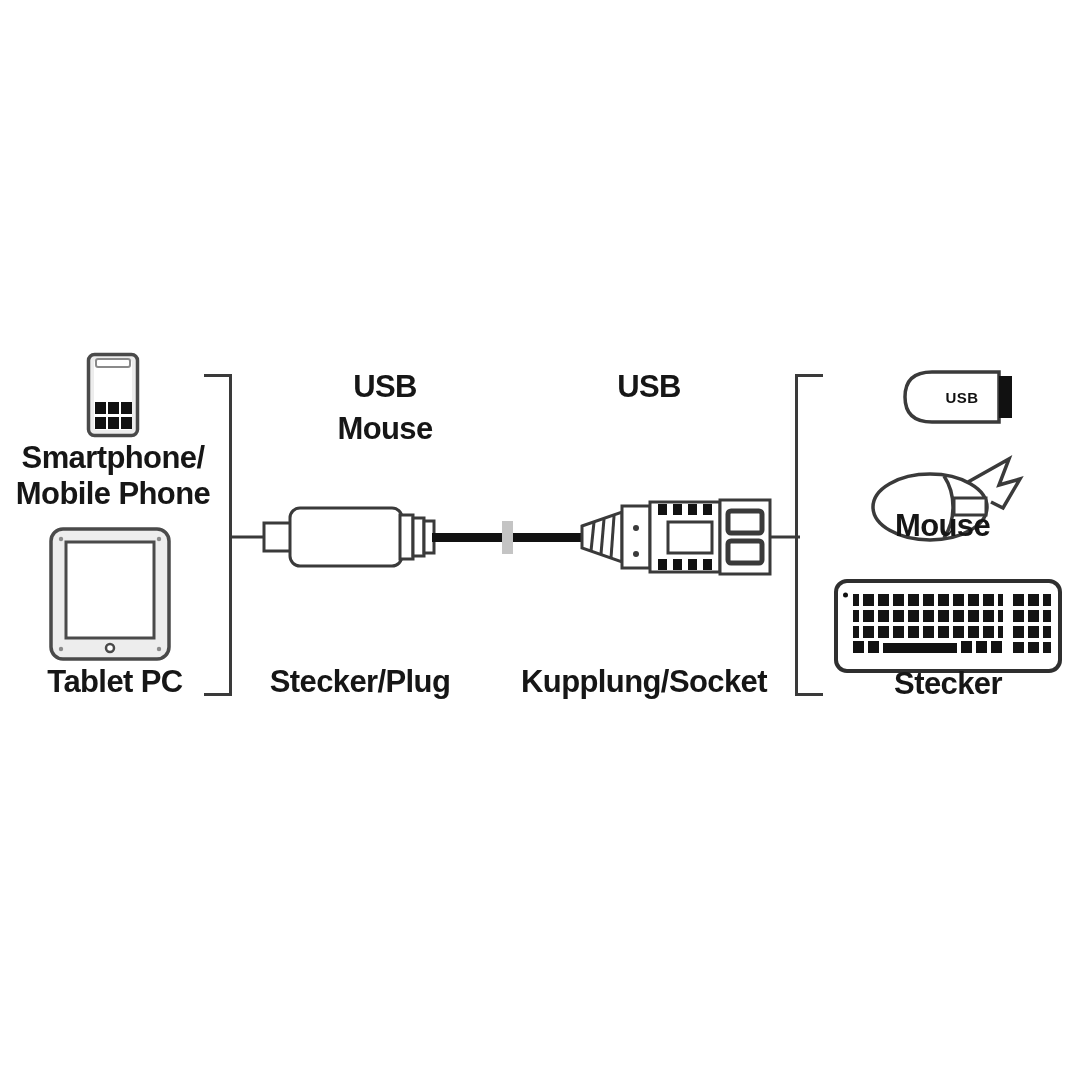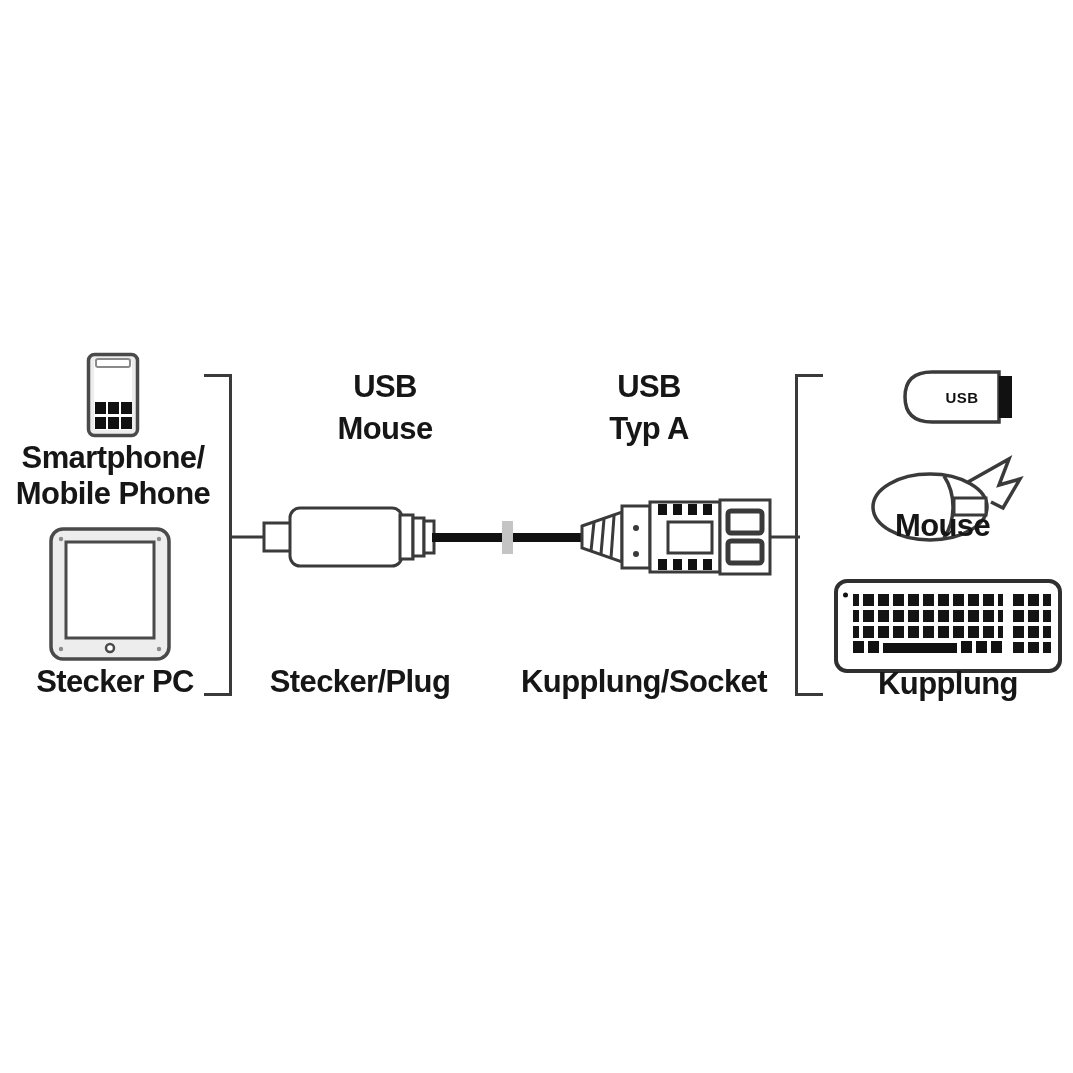--- a/index.html
+++ b/index.html
@@ -54,34 +54,33 @@
   <svg class="icon" style="left:48px;top:526px" width="124" height="136" viewBox="0 0 124 136">
     <rect x="3" y="3" width="118" height="130" rx="12" class="frame"></rect>
     <circle cx="13" cy="13" r="2.2" class="screw"></circle>
     <circle cx="111" cy="13" r="2.2" class="screw"></circle>
     <circle cx="13" cy="123" r="2.2" class="screw"></circle>
     <circle cx="111" cy="123" r="2.2" class="screw"></circle>
     <rect x="18" y="16" width="88" height="96" fill="#fff" stroke="#4a4a4a" stroke-width="3"></rect>
     <circle cx="62" cy="122" r="4" fill="#fff" stroke="#4a4a4a" stroke-width="2.5"></circle>
   </svg>
 
-  <div class="lbl" style="left:15px;top:664px;width:200px">Stecker PC</div>
+  <div class="lbl" style="left:15px;top:664px;width:200px">Tablet PC</div>
 
   <div class="bk" style="left:229px;top:374px;width:3px;height:322px"></div>
   <div class="bk" style="left:204px;top:374px;width:28px;height:3px"></div>
   <div class="bk" style="left:204px;top:693px;width:28px;height:3px"></div>
 
   <div class="lbl wide-gap" style="left:300px;top:366px;width:170px">
     <span>USB</span>
     <span>Mouse</span>
   </div>
 
   <div class="lbl wide-gap" style="left:564px;top:366px;width:170px">
     <span>USB</span>
-    <span>Typ A</span>
   </div>
 
   <svg class="icon" style="left:230px;top:490px" width="570" height="100" viewBox="0 0 570 100">
 
     <line x1="0" y1="47" x2="36" y2="47" class="ln"></line>
 
     <g>
       <rect x="34" y="33" width="28" height="28" class="s3"></rect>
       <rect x="60" y="18" width="112" height="58" rx="10" class="s3"></rect>
       <rect x="170" y="25" width="13" height="44" class="s3"></rect>
@@ -154,15 +153,15 @@
     <rect x="20" y="13" width="150" height="47" fill="url(#kb)"></rect>
     <rect x="20" y="63" width="11" height="12" class="dk"></rect>
     <rect x="35" y="63" width="11" height="12" class="dk"></rect>
     <rect x="50" y="65" width="74" height="10" class="dk"></rect>
     <rect x="128" y="63" width="11" height="12" class="dk"></rect>
     <rect x="143" y="63" width="11" height="12" class="dk"></rect>
     <rect x="158" y="63" width="11" height="12" class="dk"></rect>
     <rect x="177" y="13" width="41" height="62" fill="url(#kb)"></rect>
   </svg>
 
-  <div class="lbl" style="left:858px;top:666px;width:180px">Kupplung</div>
+  <div class="lbl" style="left:858px;top:666px;width:180px">Stecker</div>
 
 </div>
 
 </body></html>

